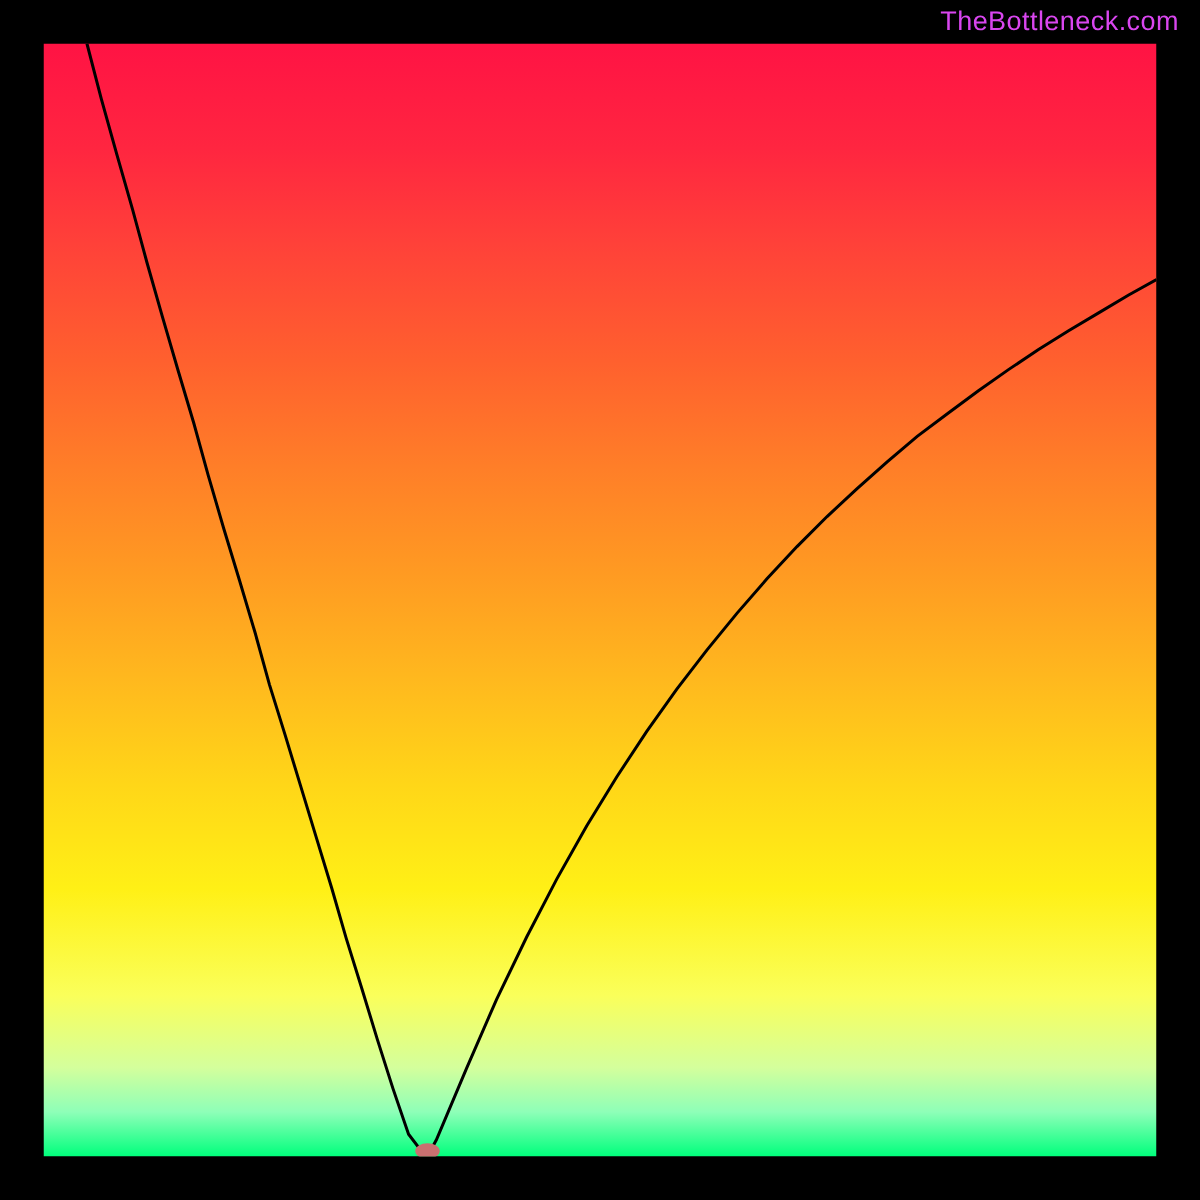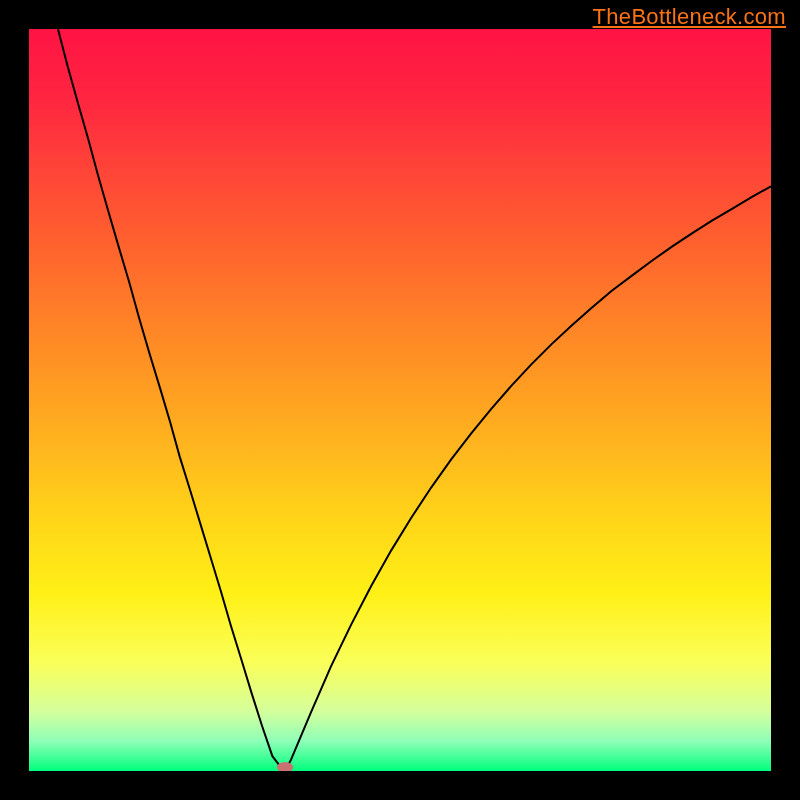--- a/index.html
+++ b/index.html
@@ -14,25 +14,24 @@
   .frame {
     position: relative;
     width: 800px;
     height: 800px;
     background: #000000;
   }
   .watermark {
     position: absolute;
     top: 4px;
     right: 14px;
-    color: #f97316;
-    font-size: 22px;
+    color: #d946ef;
+    font-size: 18px;
     letter-spacing: 0.3px;
     font-weight: 400;
-    text-decoration: underline;
   }
   .plot {
     position: absolute;
     left: 29px;
     top: 29px;
     width: 742px;
     height: 742px;
   }
   .plot svg {
     display: block;

